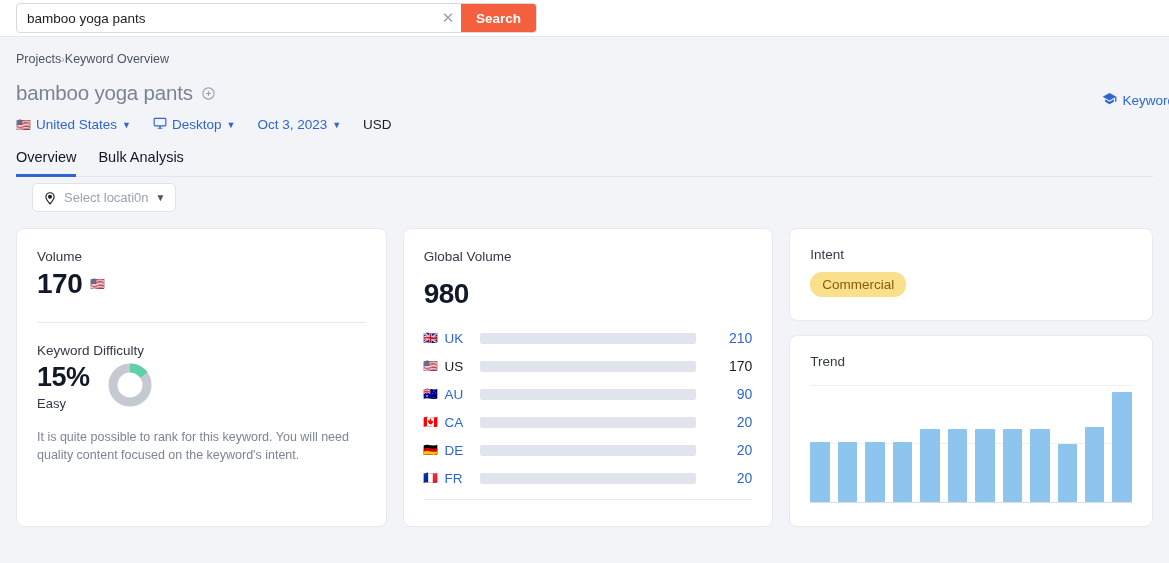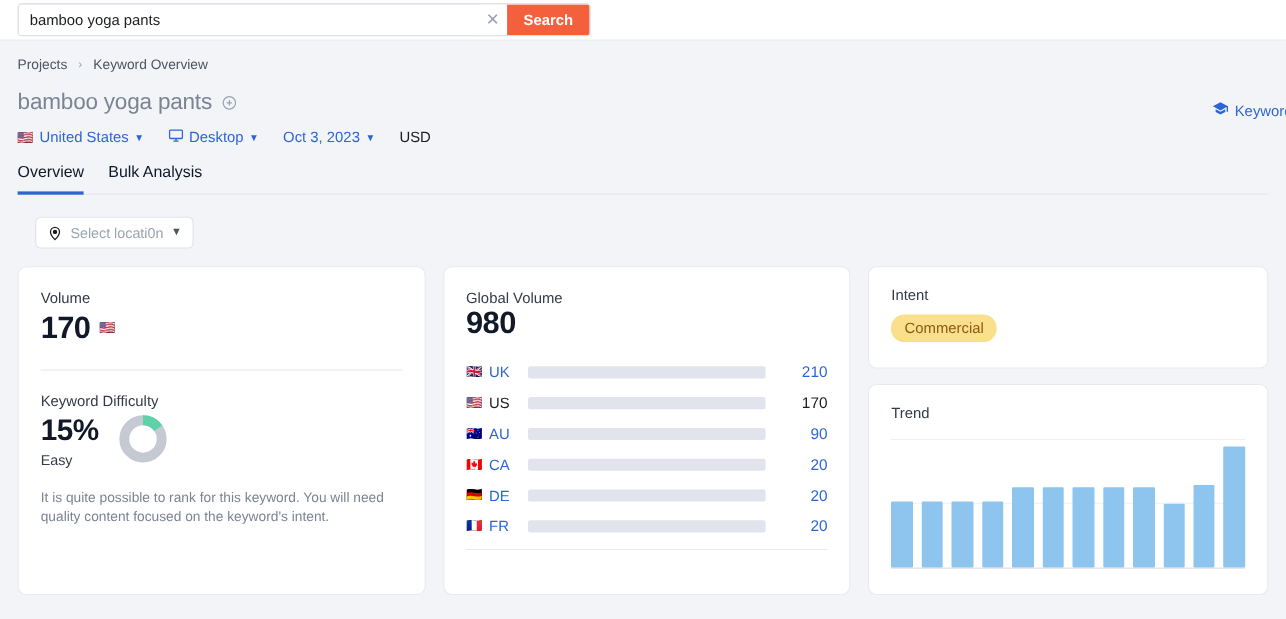--- a/index.html
+++ b/index.html
@@ -47,21 +47,21 @@
     border: 0; cursor: pointer;
     font-family: "Liberation Sans", sans-serif;
     font-size: 13.5px; font-weight: 700;
     display: flex; align-items: center;
   }
 
   
   .page { padding: 0 16px; position: relative; }
 
   .breadcrumb {
-    display: flex; align-items: center; gap: 10px;
+    display: flex; align-items: center; gap: 0;
     height: 33px; padding-top: 10px;
     font-size: 12.5px; color: #4b5563;
   }
   .breadcrumb .crumb { cursor: pointer; }
   .breadcrumb .sep { color: #9aa3b0; font-size: 11px; }
 
   .kw-top-right {
     position: absolute; right: -6px; top: 54px;
     display: flex; align-items: center; gap: 5px;
     color: #2d66d4; font-size: 13.5px; cursor: pointer;
@@ -94,21 +94,21 @@
   }
   .tab {
     font-size: 14.5px; color: #0f172a;
     padding-bottom: 9px; cursor: pointer;
     border-bottom: 3px solid transparent;
     margin-bottom: -1px;
   }
   .tab.active { color: #111827; border-bottom-color: #2d66d4; }
 
   
-  .loc-row { margin-top: 20px; padding-left: 16px; }
+  .loc-row { margin-top: 6px; padding-left: 16px; }
   .loc-select {
     display: inline-flex; align-items: center; gap: 7px;
     height: 29px; padding: 0 10px;
     border: 1px solid #dfe3ea; border-radius: 5px;
     background: #fff; cursor: pointer;
     font-size: 13px; color: #9aa3b0;
   }
   .pin { color: #1c1d1f; display: flex; }
   .loc-caret { color: #4b5563; font-size: 10px; }
 
@@ -138,21 +138,21 @@
   .vol-num-row { display: flex; align-items: center; gap: 8px; margin-top: 4px; }
   .hr { height: 1px; background: #e6e9ef; margin: 22px 0 20px 0; }
 
   .kd-row { display: flex; align-items: center; gap: 17px; margin-top: 4px; }
   .kd-left { display: flex; flex-direction: column; }
   .kd-pct { font-size: 27px; font-weight: 700; color: #111827; letter-spacing: -0.5px; line-height: 1.05; }
   .kd-word { font-size: 13px; color: #333a47; margin-top: 5px; }
   .kd-desc { font-size: 12.5px; color: #7b8494; line-height: 1.45; margin-top: 16px; width: 325px; }
 
   
-  .gv-num { margin-top: 0; margin-bottom: 14px; }
+  .gv-num { margin-top: 14px; margin-bottom: 14px; }
   .gv-row {
     display: flex; align-items: center;
     height: 28px;
   }
   .gv-cc {
     display: flex; align-items: center; gap: 6px;
     width: 56px; font-size: 13.5px; color: #2d66d4; cursor: pointer;
   }
   .gv-cc.current { color: #1c1d1f; cursor: default; }
   .gv-track {

